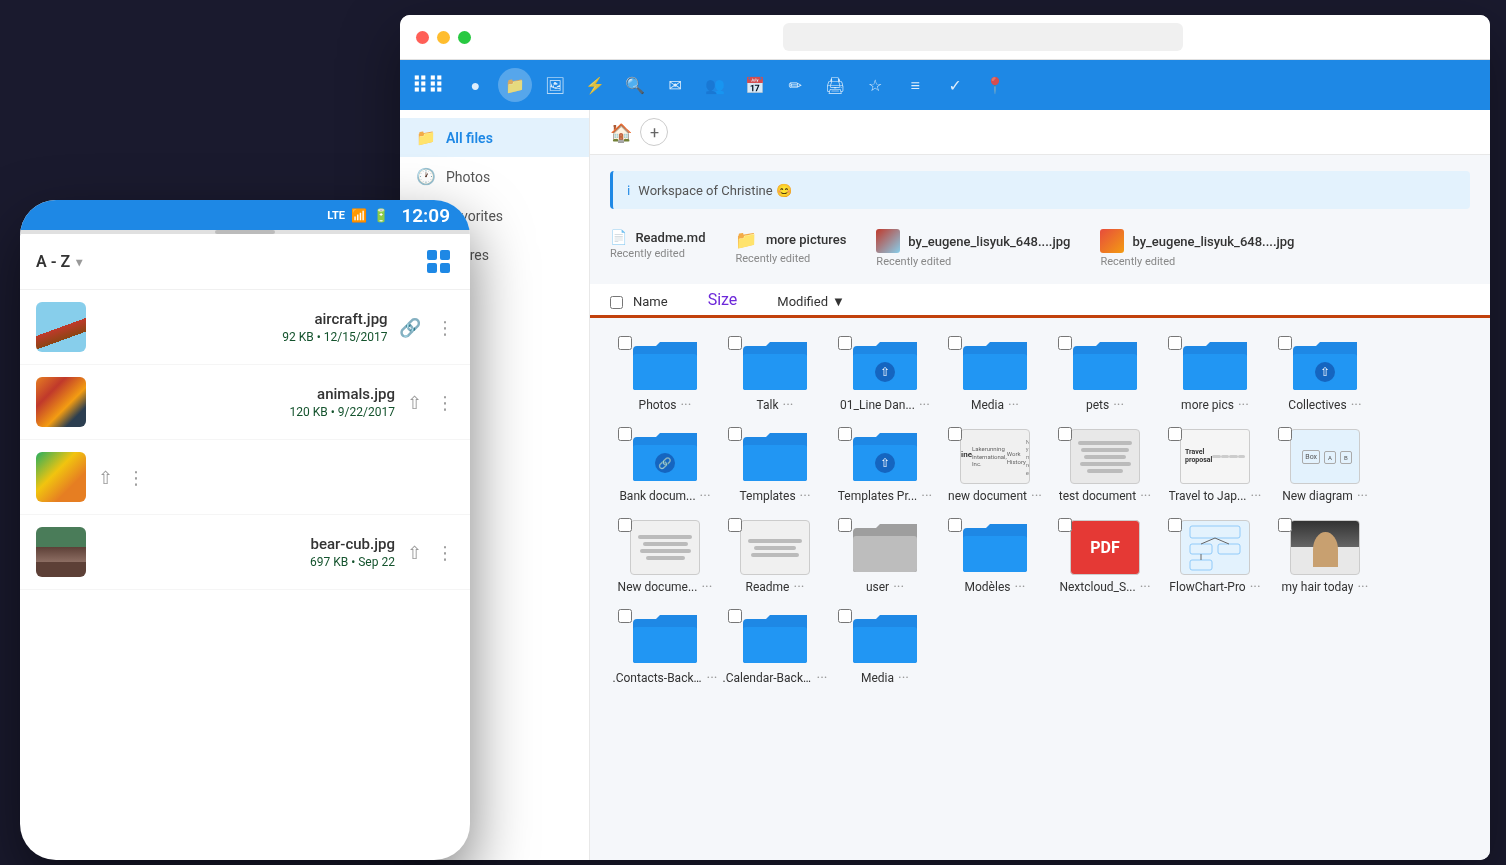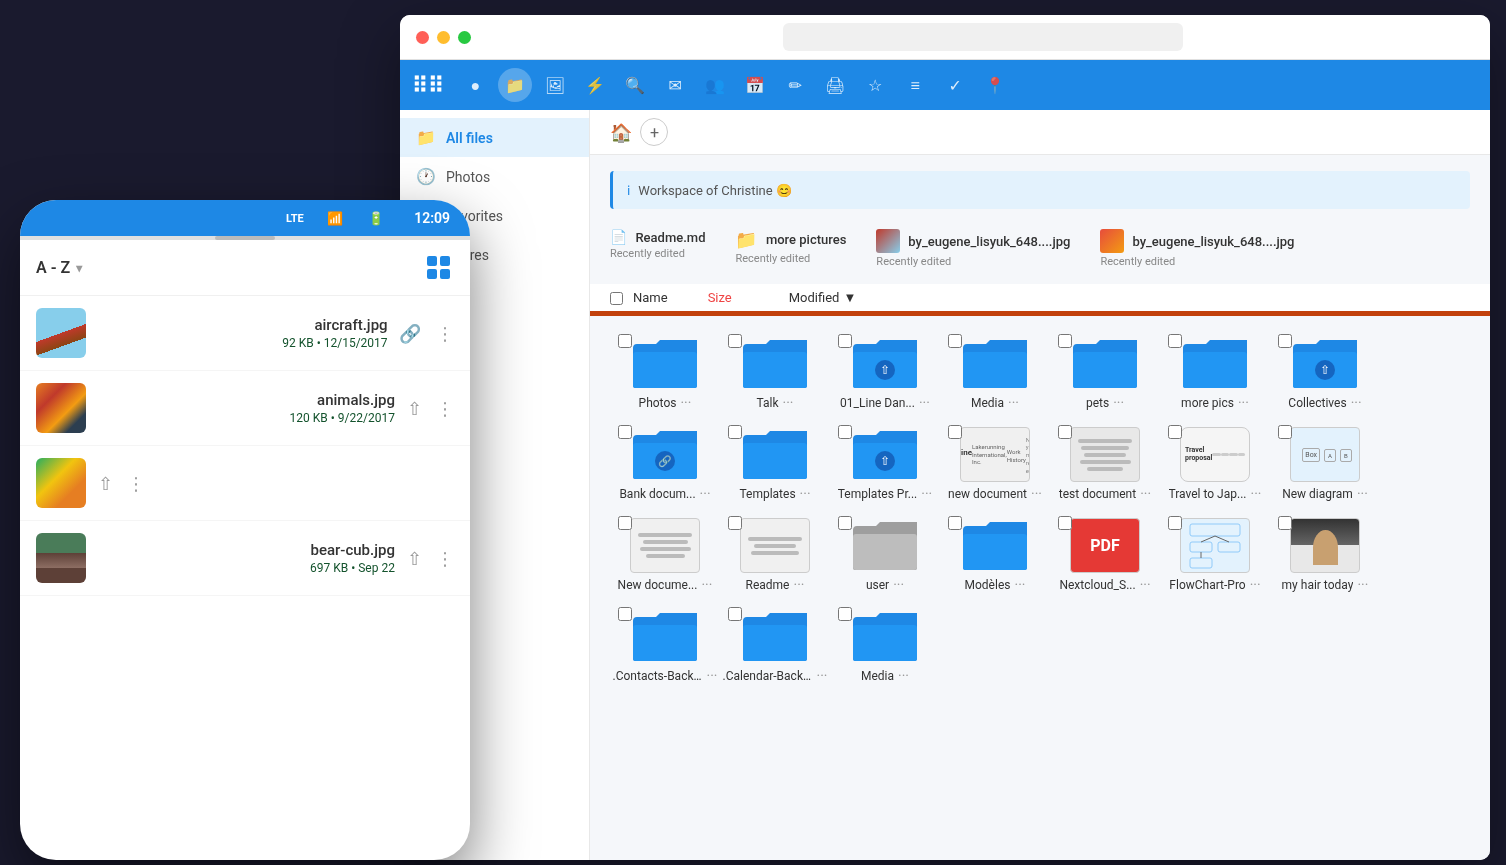--- a/index.html
+++ b/index.html
@@ -216,29 +216,29 @@
     .recent-file-label {
       font-size: 11px;
       color: #888;
     }
 
     
     .files-table-header {
       display: flex;
       align-items: flex-end;
       padding: 6px 20px;
-      border-bottom: 5px solid #c2410c;
+      border-bottom: 3px solid #c2410c;
       background: #fff;
       margin: 8px 0 0;
     }
     .files-table-header input[type="checkbox"] {
       margin-right: 10px;
     }
     .col-name { font-size: 13px; color: #333; margin-right: 40px; }
-    .col-size { font-size: 13px; color: #ef4444; margin-right: 57px; }
+    .col-size { font-size: 16px; color: #6d28d9; margin-right: 40px; }
     .col-modified {
       font-size: 13px;
       color: #333;
       display: flex;
       align-items: center;
       gap: 4px;
       cursor: pointer;
     }
 
     
@@ -334,43 +334,43 @@
       border-radius: 36px;
       box-shadow: 0 25px 60px rgba(0,0,0,0.5);
       overflow: hidden;
       display: flex;
       flex-direction: column;
     }
 
     
     .mobile-status-bar {
       background: #1e88e5;
-      height: 36px;
+      height: 30px;
       display: flex;
       align-items: center;
       justify-content: flex-end;
       padding: 0 20px;
-      gap: 24px;
+      gap: 6px;
     }
     .status-lte {
       color: white;
       font-size: 11px;
       font-weight: bold;
     }
     .status-signal {
       color: white;
       font-size: 13px;
     }
     .status-battery {
       color: white;
       font-size: 13px;
     }
     .status-time {
       color: white;
-      font-size: 14px;
+      font-size: 19px;
       font-weight: 600;
       margin-left: 6px;
     }
     .mobile-scroll-indicator {
       height: 4px;
       background: #e0e0e0;
       display: flex;
       justify-content: center;
       align-items: center;
     }
@@ -742,21 +742,21 @@
             <div style="height:4px; background:#bbb; border-radius:2px; width:60%;"></div>
           </div>
           <div class="file-label-row">
             <span class="file-name">test document</span>
             <span class="file-more-btn">···</span>
           </div>
         </div>
 
         <div class="file-item">
           <input type="checkbox" class="file-checkbox" style="">
-          <div class="file-doc-icon" style="background:#f5f5f5; width:70px; height:55px; border-radius:8px; padding:4px; overflow:hidden;">
+          <div class="file-doc-icon" style="background:#f5f5f5; width:70px; height:55px; border-radius:3px; padding:4px; overflow:hidden;">
             <div style="font-size:7px; color:#333; font-weight:bold; margin-bottom:2px;">Travel proposal</div>
             <div style="height:3px; background:#ccc; border-radius:2px; width:90%; margin:2px 0;"></div>
             <div style="height:3px; background:#ccc; border-radius:2px; width:80%; margin:2px 0;"></div>
             <div style="height:3px; background:#ccc; border-radius:2px; width:85%; margin:2px 0;"></div>
             <div style="height:3px; background:#ccc; border-radius:2px; width:70%; margin:2px 0;"></div>
           </div>
           <div class="file-label-row">
             <span class="file-name">Travel to Jap...</span>
             <span class="file-more-btn">···</span>
           </div>

